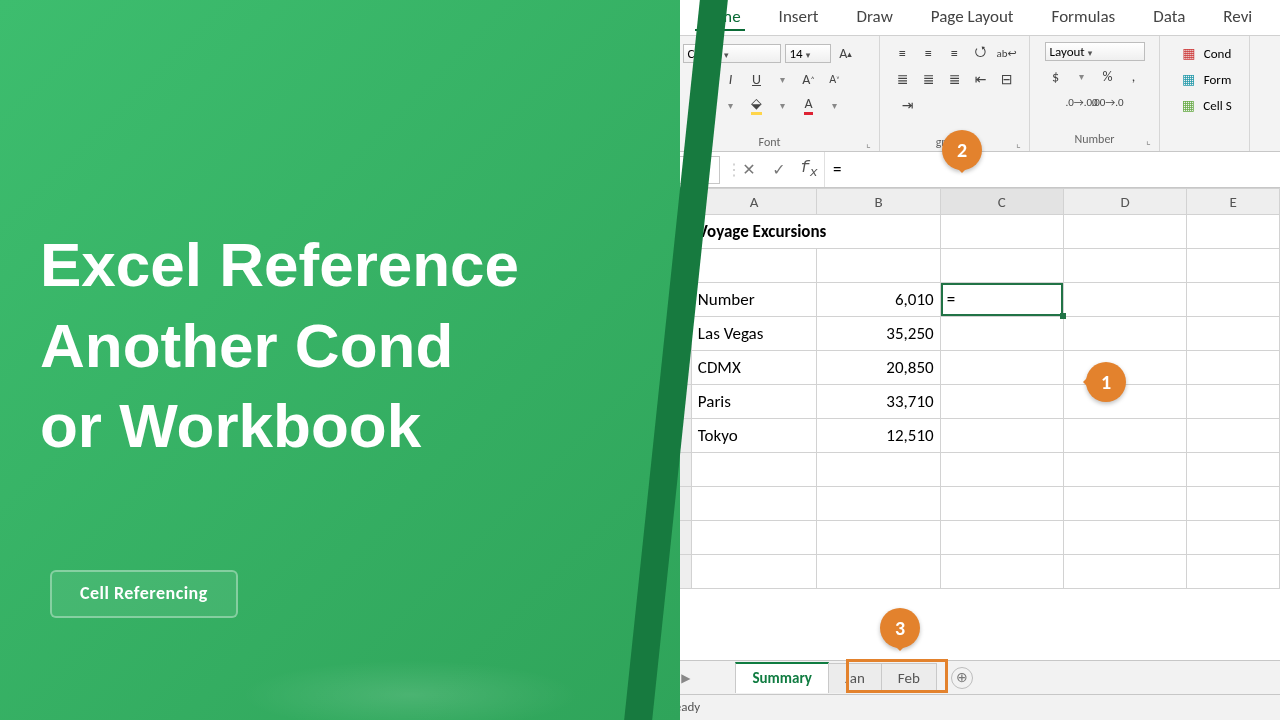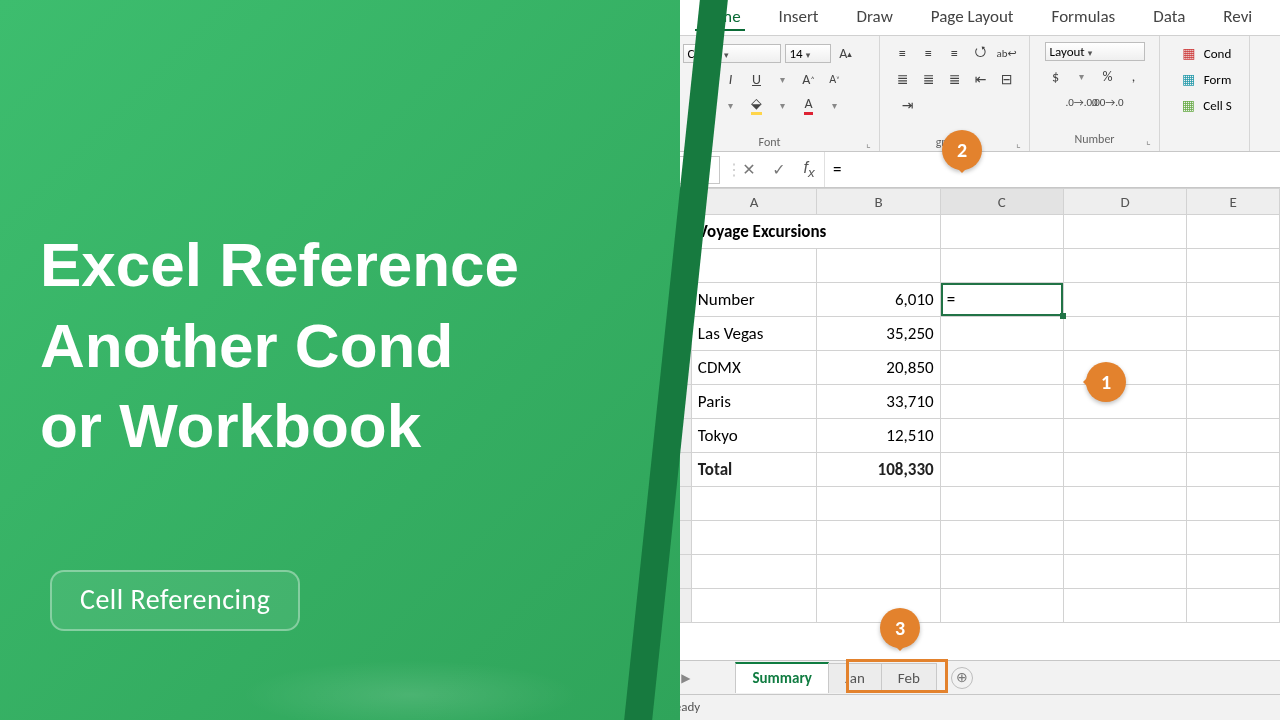--- a/index.html
+++ b/index.html
@@ -19,22 +19,22 @@
   }
   .title {
     position: absolute; left: 40px; top: 225px; color: #fff;
     font-weight: 800; font-size: 62px; line-height: 1.3;
     font-family: "Segoe UI", Arial, sans-serif;
   }
   .badge {
     position: absolute; left: 50px; top: 570px;
     background: rgba(255,255,255,0.08);
     border: 2px solid rgba(255,255,255,0.35);
-    color: #fff; font-size: 28px; font-weight: 400;
-    padding: 10px 28px 12px; border-radius: 14px;
+    color: #fff; font-size: 18px; font-weight: 700;
+    padding: 10px 28px 12px; border-radius: 6px;
     letter-spacing: 0.5px;
   }
   .ellipse {
     position: absolute; left: 240px; top: 660px; width: 340px; height: 70px;
     background: radial-gradient(ellipse at center, rgba(255,255,255,0.12) 0%, rgba(255,255,255,0) 70%);
     border-radius: 50%;
   }
 
   
   .excel {
@@ -58,21 +58,21 @@
   .group-label::after { content:"⌟"; position:absolute; right:0; bottom:-1px; font-size:10px; color:#888; transform:scaleX(-1);}
   .dd { background:linear-gradient(#fff,#efefef); border:1px solid #bdbdbd; padding:1px 4px; font-size:13px; display:flex; align-items:center; gap:3px;}
   .dd .caret::after{content:"▾"; font-size:9px; color:#555;}
   .icon-btn { width:22px; height:22px; border:1px solid transparent; display:flex; align-items:center; justify-content:center; font-size:14px; color:#444; background:transparent;}
 
   
   .fbar { display:flex; align-items:center; height:36px; border-bottom:1px solid #c7c7c7; background:#fff; }
   .namebox { border:1px solid #c7c7c7; padding:4px 10px; margin:4px 6px 4px 0; width:60px; background:#fff; font-size:15px; display:flex; justify-content:space-between; align-items:center;}
   .namebox .caret::after{content:"▾"; font-size:9px; color:#777;}
   .fbar-btn { width:30px; text-align:center; font-size:16px; color:#777; padding:4px 0;}
-  .fbar-btn.fx { font-style:italic; font-family:Liberation Sans, sans-serif; color:#555;}
+  .fbar-btn.fx { font-style:italic; font-family:Liberation Mono, monospace; color:#555;}
   .fbar-input { flex:1; padding:4px 8px; font-size:17px; border-left:1px solid #e0e0e0; height:100%; display:flex; align-items:center;}
 
   
   .grid-wrap { position:relative; }
   table.sheet { border-collapse:collapse; width:100%; table-layout:fixed; }
   table.sheet th, table.sheet td { border:1px solid #d2d2d2; height:34px; font-size:17px; padding:2px 6px; }
   table.sheet th { background:#eee; font-weight:normal; color:#555; text-align:center; font-size:15px; height:26px;}
   col.rowhdr { width:30px; }
   col.cA { width:122px; } col.cB { width:120px; } col.cC { width:120px; } col.cD { width:120px; } col.cE { width:90px; }
   .rowhdr { background:#eee; text-align:center; color:#555; font-size:14px; }
@@ -311,28 +311,20 @@
       </tr>
       <tr>
         <td class="rowhdr"></td>
         <td>Tokyo</td>
         <td class="num">12,510</td>
         <td></td>
             <td></td>
             <td></td>
       </tr>
       <tr>
-        <td class="rowhdr"></td>
-        <td class="bold">Total</td>
-        <td class="num bold">108,330</td>
-        <td></td>
-            <td></td>
-            <td></td>
-      </tr>
-      <tr>
             <td class="rowhdr">0</td>
             <td></td>
             <td></td>
             <td></td>
             <td></td>
             <td></td>
           </tr>
       <tr>
             <td class="rowhdr">1</td>
             <td></td>

